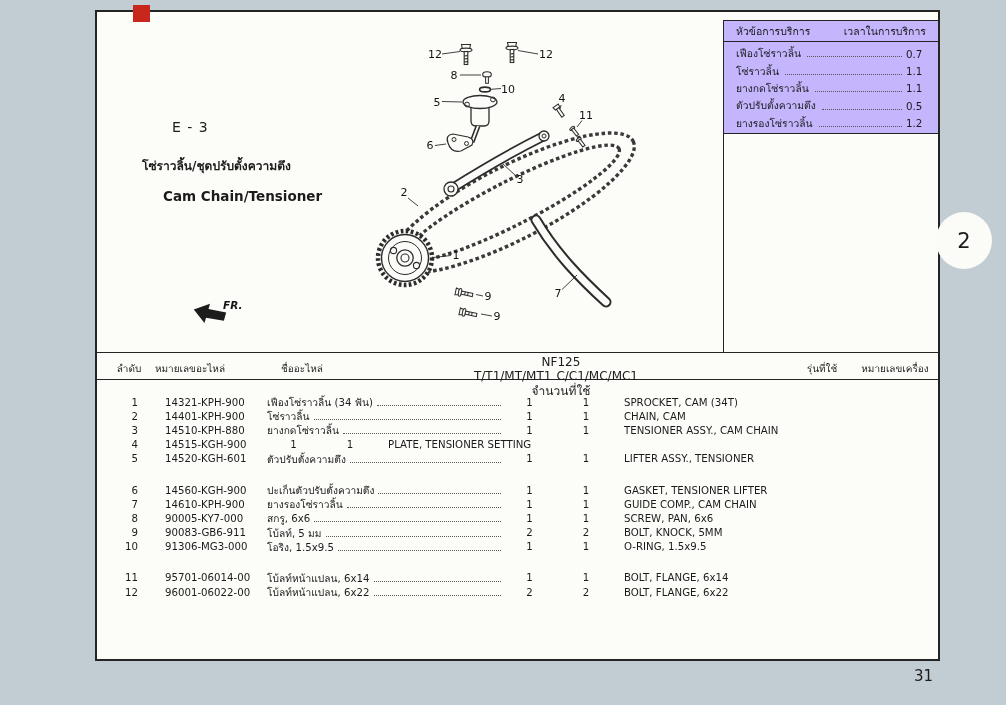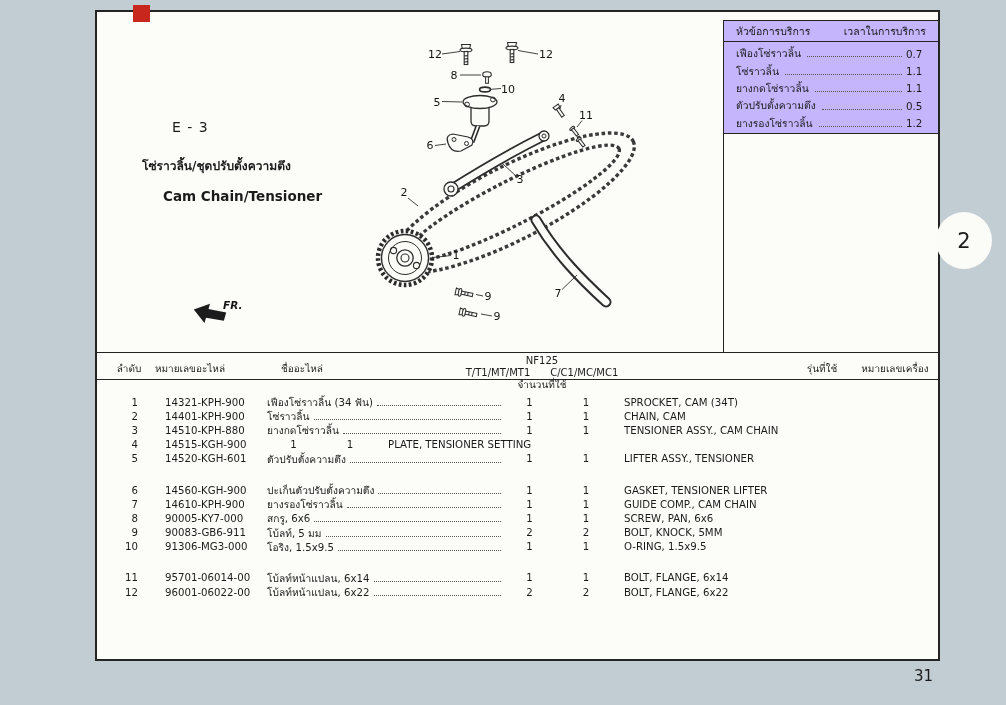--- a/index.html
+++ b/index.html
@@ -19,22 +19,22 @@
   #section-code{position:absolute;left:172px;top:119px;font-size:14px;letter-spacing:1px;z-index:2}
   #title-thai{position:absolute;left:142px;top:156px;font-size:12px;font-weight:bold;z-index:2}
   #title-english{position:absolute;left:163px;top:188px;font-size:13.5px;font-weight:bold;z-index:2}
   #fr{position:absolute;left:192px;top:298px;z-index:2}
   #diagram{position:absolute;left:330px;top:22px;z-index:1}
   #table-head{position:absolute;left:97px;top:352px;width:841px;height:28px;border-top:1.5px solid #242424;border-bottom:1.5px solid #242424;z-index:3;font-size:10px;background:#fcfcf9}
   #table-head .hcell{position:absolute;text-align:center}
   .h-no{left:10px;top:8px;width:44px}
   .h-pn{left:44px;top:8px;width:98px}
   .h-name{left:156px;top:8px;width:98px}
-  .h-model{left:368px;top:1.5px;width:154px;font-size:10px;line-height:1.22;text-align:center}
-  .h-model-line2{display:flex;justify-content:center;gap:20px}
+  .h-model{left:387px;top:1.5px;width:154px;font-size:12px;line-height:1.22;text-align:center}
+  .h-model-line2{display:flex;justify-content:flex-end;gap:5px}
   .h-used{left:686px;top:8px;width:78px}
   .h-engine{left:752px;top:8px;width:92px}
   #table-body{position:absolute;left:97px;top:395px;width:841px;z-index:2}
   .prow{display:flex;align-items:center;height:14.2px;font-size:10.2px}
   .prow.gap{margin-top:17px}
   .c-no{width:41px;text-align:right}
   .c-pn{width:102px;margin-left:27px}
   .c-name{width:236px;display:flex;align-items:flex-end}
   .c-name .leader{flex:1;border-bottom:1.2px dotted #555;height:1px;align-self:flex-end;margin:0 2px 4px 4px}
   .c-q1{width:53px;text-align:center}

